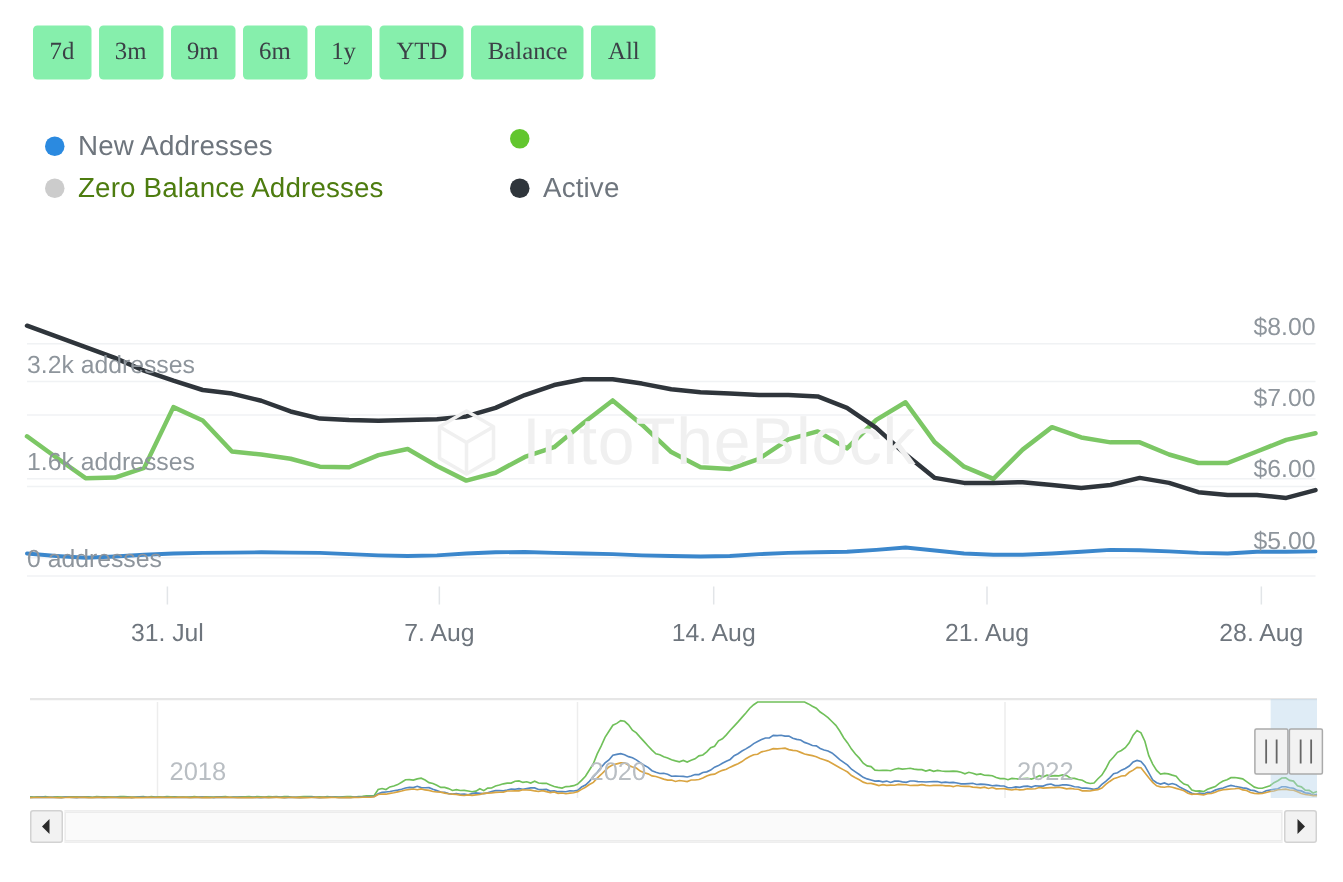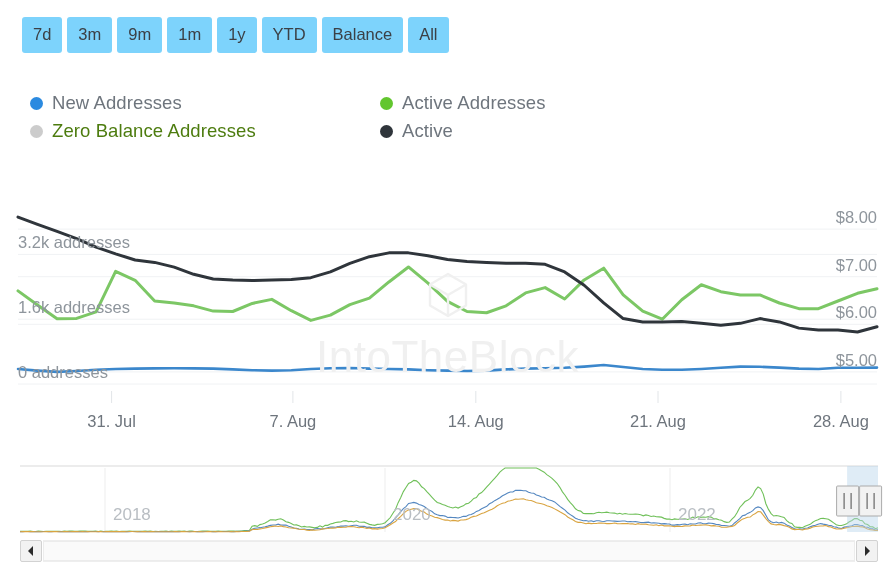--- a/index.html
+++ b/index.html
@@ -20,44 +20,43 @@
   
   #range-selector {
     position: absolute;
     left: 22px;
     top: 17px;
     display: flex;
     align-items: center;
     gap: 5px;
   }
   .range-btn {
-    background: #7dd3fc;
+    background: #86efac;
     border: none;
     border-radius: 3px;
     color: #3b4046;
-    font-family: Liberation Sans, sans-serif;
+    font-family: Liberation Serif, serif;
     font-size: 16.5px;
     line-height: 1;
     padding: 9px 11px 10px 11px;
     cursor: pointer;
     white-space: nowrap;
   }
 
   
   #legend {
     position: absolute;
     left: 30px;
     top: 86px;
     width: 620px;
   }
   .legend-row {
     display: flex;
-    align-items: flex-end;
+    align-items: flex-start;
     height: 28px;
-    gap: 40px;
   }
   .legend-item {
     display: flex;
     align-items: center;
     cursor: pointer;
     white-space: nowrap;
   }
   .legend-item.col-1 { width: 310px; }
   .legend-dot {
     width: 13px;
@@ -114,21 +113,20 @@
     left: 0;
     top: 268px;
     width: 895px;
     text-align: center;
     pointer-events: none;
     user-select: none;
     display: flex;
     align-items: center;
     justify-content: center;
     gap: 10px;
-    flex-direction: column;
   }
   #watermark .wm-text {
     font-size: 44px;
     color: #f0f0f0;
     letter-spacing: 0.5px;
     font-family: "Liberation Sans", "DejaVu Sans", sans-serif;
   }
 
   
   #navigator {
@@ -199,36 +197,35 @@
     cursor: pointer;
   }
 </style>
 </head>
 <body>
 
 <div id="range-selector">
   <button class="range-btn">7d</button>
   <button class="range-btn">3m</button>
   <button class="range-btn">9m</button>
-  <button class="range-btn">1m</button>
+  <button class="range-btn">6m</button>
   <button class="range-btn">1y</button>
   <button class="range-btn">YTD</button>
   <button class="range-btn">Balance</button>
   <button class="range-btn">All</button>
 </div>
 
 <div id="legend">
   <div class="legend-row">
     <div class="legend-item col-1">
       <span class="legend-dot" style="background: rgb(43, 138, 224);"></span>
       <span class="legend-label">New Addresses</span>
     </div>
     <div class="legend-item">
       <span class="legend-dot" style="background: rgb(98, 198, 46);"></span>
-      <span class="legend-label">Active Addresses</span>
     </div>
   </div>
   <div class="legend-row">
     <div class="legend-item col-1 disabled">
       <span class="legend-dot" style="background: rgb(204, 204, 204);"></span>
       <span class="legend-label">Zero Balance Addresses</span>
     </div>
     <div class="legend-item">
       <span class="legend-dot" style="background: rgb(47, 53, 59);"></span>
       <span class="legend-label">Active</span>

